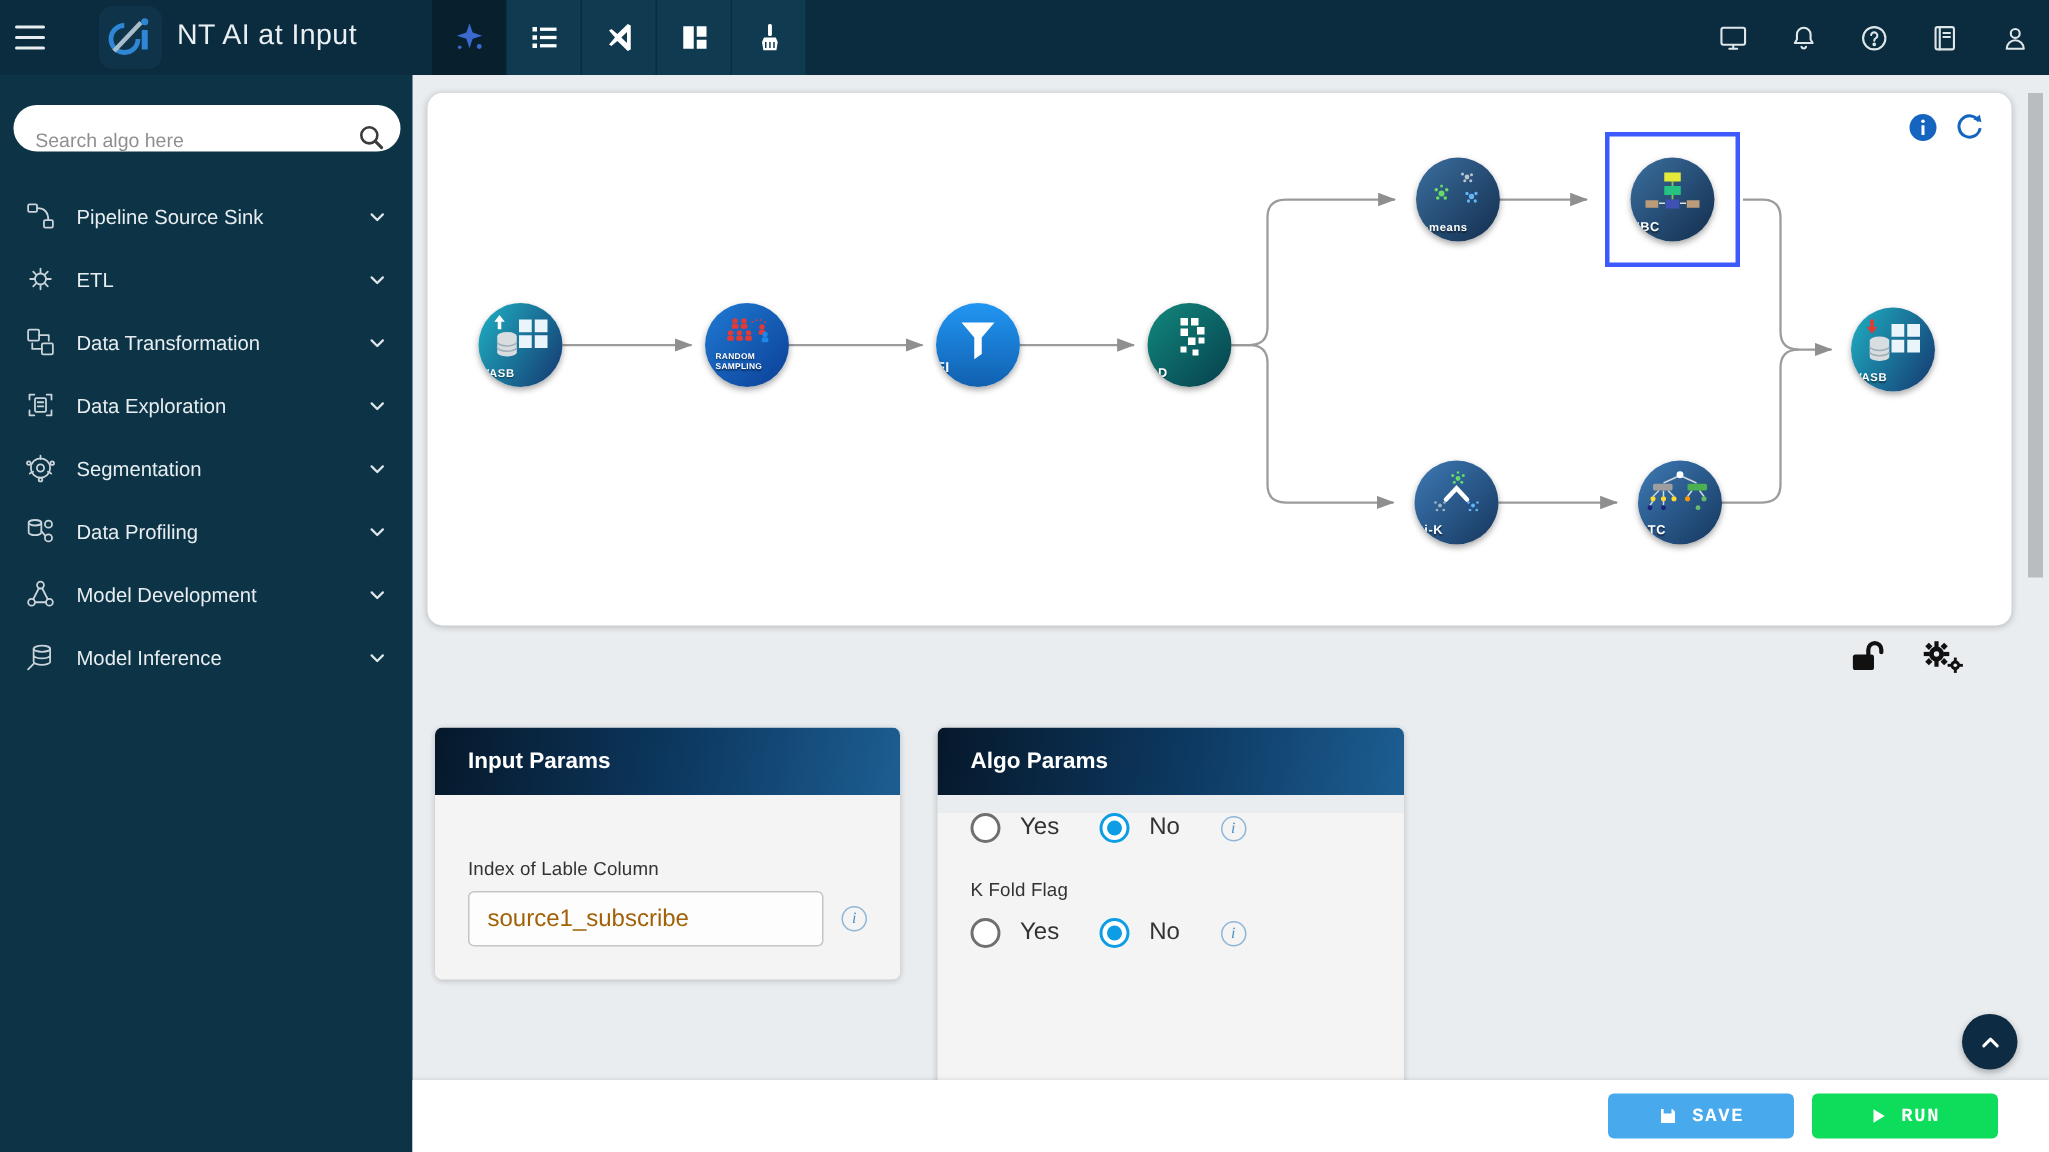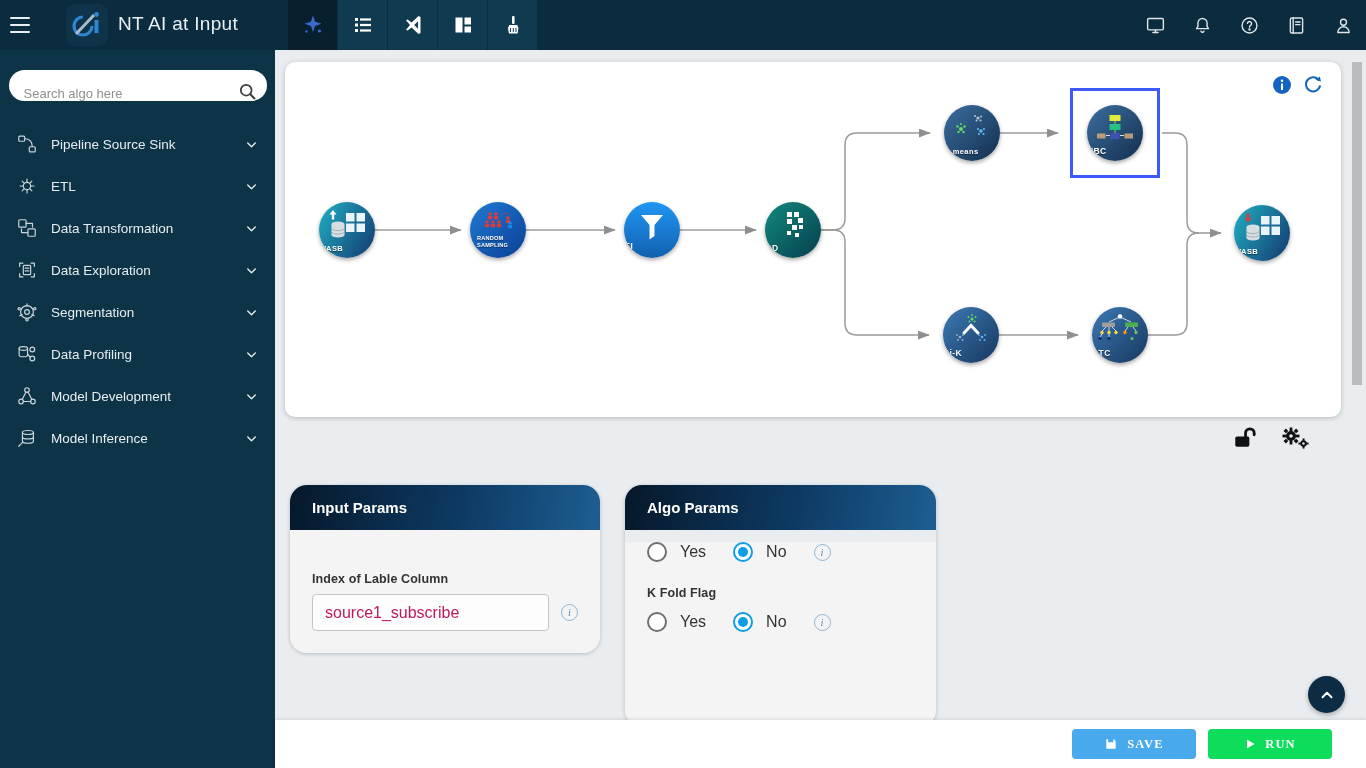--- a/index.html
+++ b/index.html
@@ -49,40 +49,40 @@
   .sel-box{position:absolute;left:785px;top:26px;width:90px;height:90px;border:3px solid #3d5afe;z-index:3}
   .lbl-rs{font-size:5.6px;line-height:1.25;bottom:9px;padding:0 7px;letter-spacing:.2px}
   .lbl-fi{font-size:9.5px;bottom:7px}
   .lbl-big{font-size:8.5px}
 
   
   .canvas-tools{position:absolute;left:1232px;top:425px;display:flex;gap:22px;align-items:center;z-index:5}
   .ct{cursor:pointer}
 
   
-  .panel{position:absolute;border-radius:17px;overflow:hidden;box-shadow:0 1px 4px rgba(0,0,0,.2);z-index:5}
+  .panel{position:absolute;border-radius:5px;overflow:hidden;box-shadow:0 1px 4px rgba(0,0,0,.2);z-index:5}
   .panel-h{height:45px;background:linear-gradient(100deg,#06182a,#0d3a63 55%,#1d5e92);color:#fff;font-weight:bold;font-size:15px;display:flex;align-items:center;padding-left:22px}
   .panel-b{background:#f4f4f4}
   .p-input{left:290px;top:485px;width:310px}
   .p-input .panel-b{height:123px;padding:0 22px}
   .p-algo{left:625px;top:485px;width:311px}
   .p-algo .panel-b{height:185px;padding:0 22px}
-  .f-label{font-size:12.5px;font-weight:bold;color:#333;letter-spacing:.1px}
+  .f-label{font-size:12.5px;font-weight:normal;color:#333;letter-spacing:.1px}
   .in-row{display:flex;align-items:center;gap:12px;margin-top:8px}
-  .txt-in{width:240px;height:37px;border:1px solid #c5c5c5;border-radius:4px;background:#fdfdfd;font-size:16px;color:#be185d;padding:0 12px;font-family:"Liberation Sans",sans-serif;outline:none}
+  .txt-in{width:240px;height:37px;border:1px solid #c5c5c5;border-radius:4px;background:#fdfdfd;font-size:16px;color:#a16207;padding:0 12px;font-family:"Liberation Sans",sans-serif;outline:none}
   .info-i{width:17px;height:17px;border:1.4px solid #8fb6d6;border-radius:50%;color:#4a90c4;font-size:10.5px;font-style:italic;font-family:"Liberation Serif",serif;display:flex;align-items:center;justify-content:center;flex:none;cursor:pointer}
   .radio-row{display:flex;align-items:center;gap:13px;margin-top:12px}
   .radio{width:20px;height:20px;border-radius:50%;border:2px solid #6f6f6f;background:#fff;flex:none;cursor:pointer;position:relative}
   .radio.checked{border-color:#0d9de4}
   .radio.checked::after{content:"";position:absolute;left:3px;top:3px;width:10px;height:10px;border-radius:50%;background:#0d9de4}
   .r-lbl{font-size:16px;color:#333;margin-right:14px}
 
   
   .bottombar{position:absolute;left:275px;top:720px;width:1091px;height:48px;background:#fff;box-shadow:0 -1px 3px rgba(0,0,0,.1);display:flex;align-items:center;justify-content:flex-end;gap:12px;padding-right:34px;z-index:15}
-  .btn{height:30px;width:124px;border:none;border-radius:4px;color:#fff;font-weight:bold;font-size:12.5px;letter-spacing:1.2px;display:flex;align-items:center;justify-content:center;gap:9px;cursor:pointer;font-family:Liberation Serif, serif}
+  .btn{height:30px;width:124px;border:none;border-radius:4px;color:#fff;font-weight:bold;font-size:12.5px;letter-spacing:1.2px;display:flex;align-items:center;justify-content:center;gap:9px;cursor:pointer;font-family:Liberation Mono, monospace}
   .btn-save{background:#49a9ed}
   .btn-run{background:#0edd5b}
 
   .fab{position:absolute;left:1308px;top:676px;width:37px;height:37px;border-radius:50%;background:#0d2c44;display:flex;align-items:center;justify-content:center;cursor:pointer;z-index:16;box-shadow:0 2px 5px rgba(0,0,0,.3)}
   .vscroll{position:absolute;right:4px;top:62px;width:10px;height:323px;background:#b9bdc0;z-index:18;cursor:pointer}
 </style>
 </head>
 <body>
 
 <div class="app">

